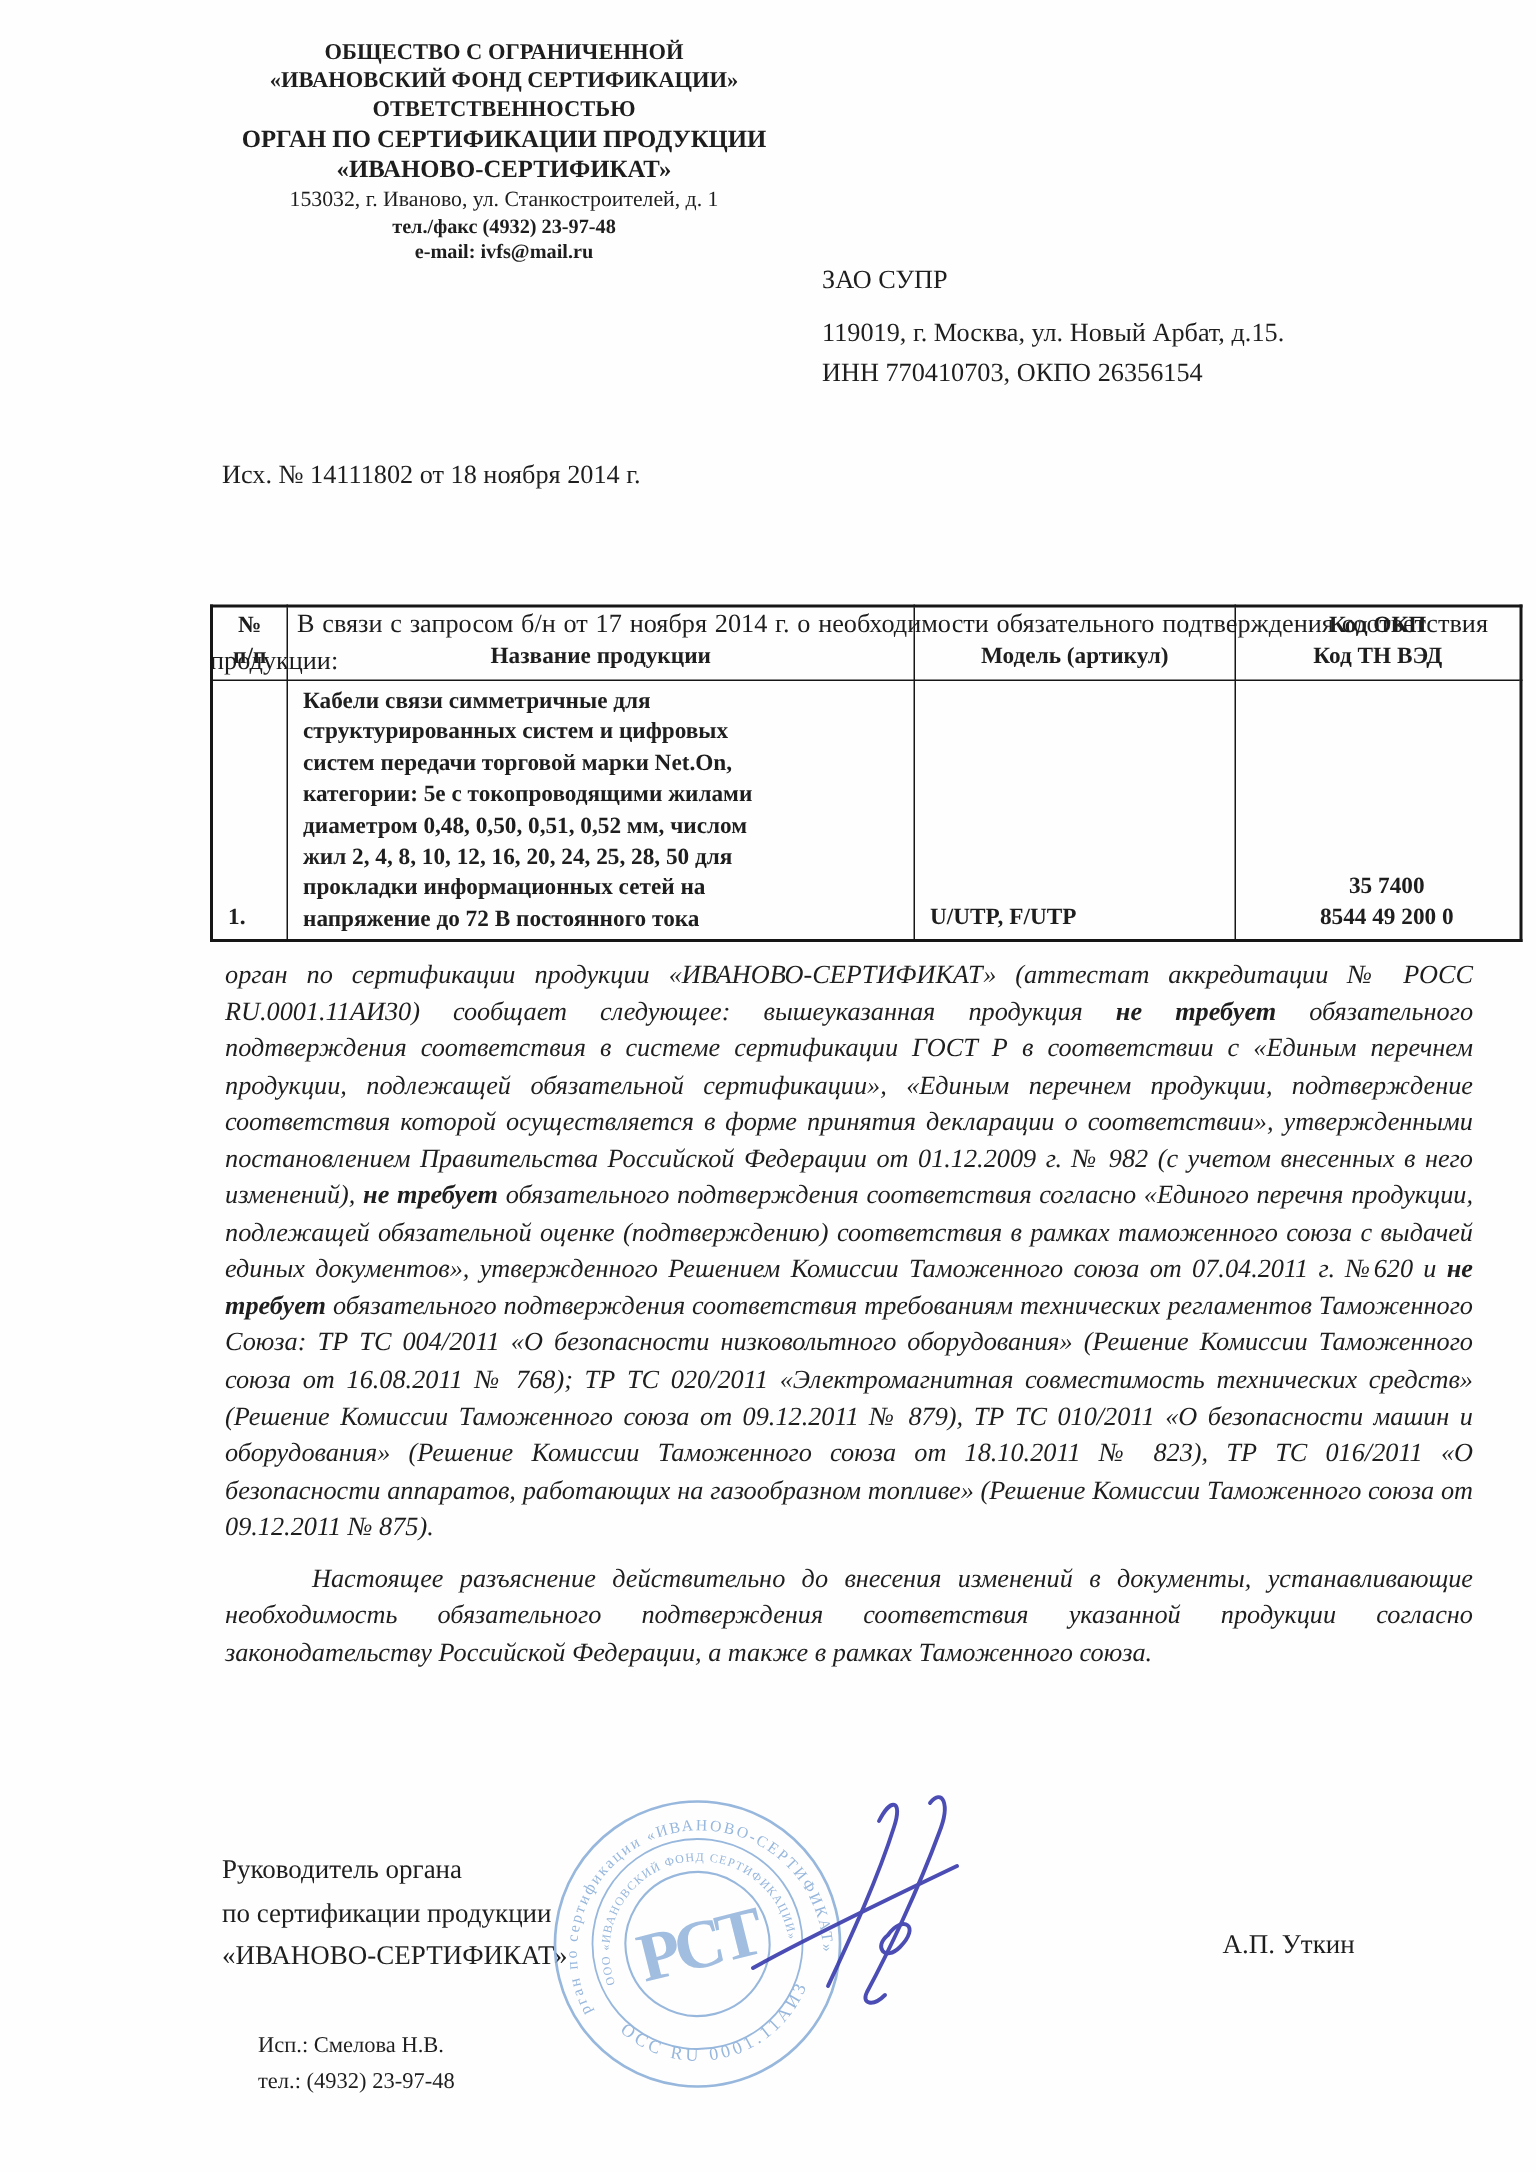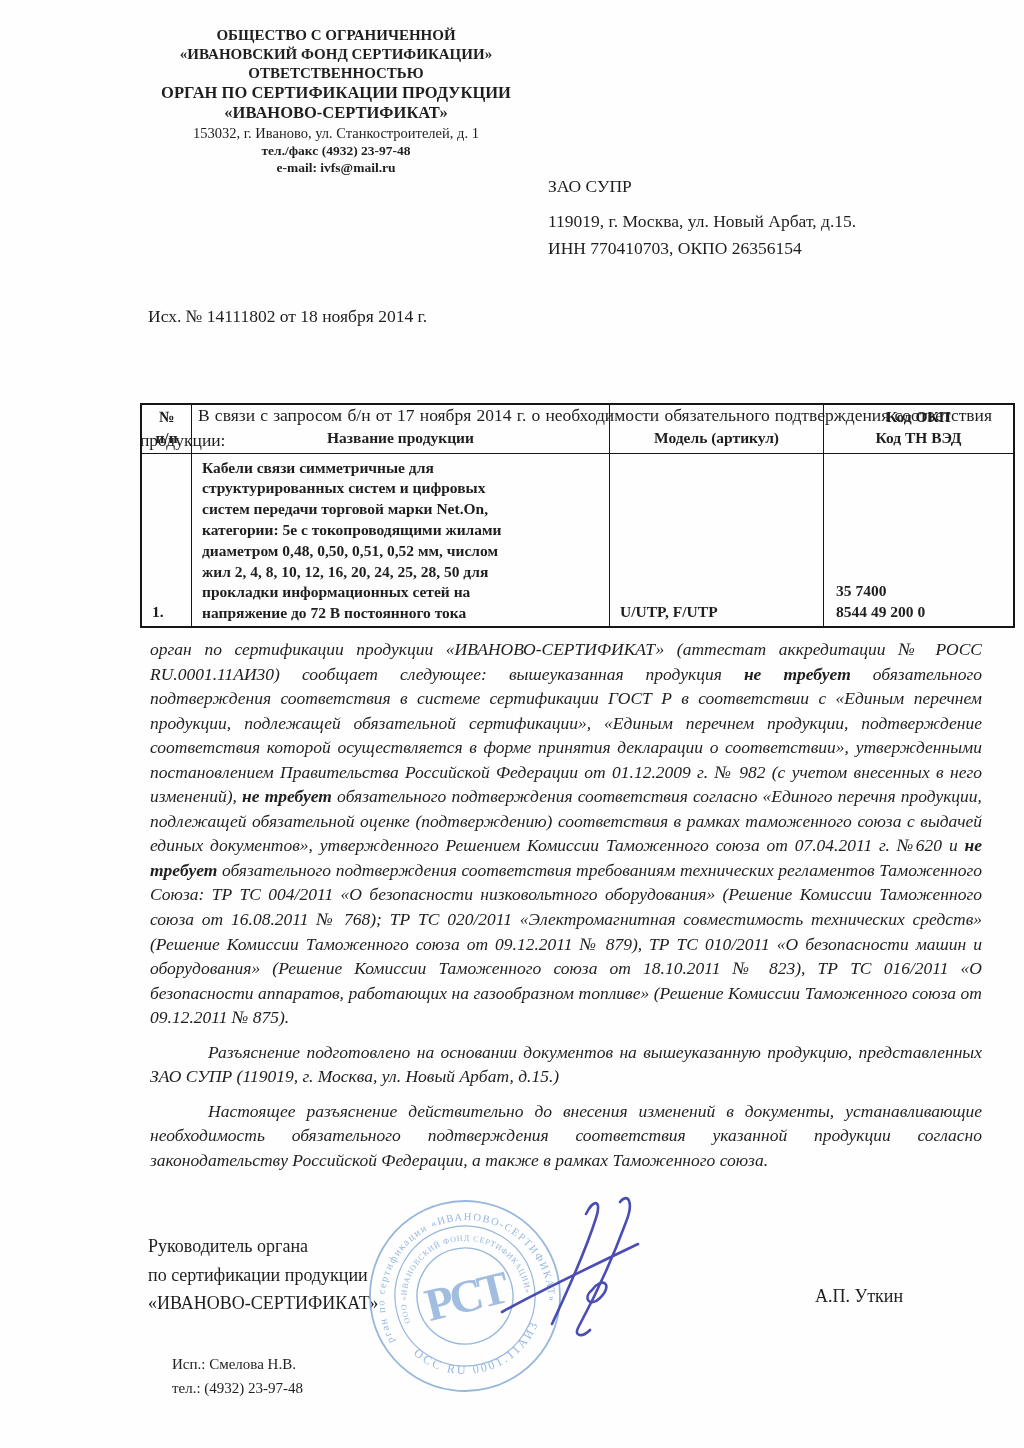--- a/index.html
+++ b/index.html
@@ -30,21 +30,21 @@
     border-collapse:collapse;table-layout:fixed;}
   table.prod td{border:1.6px solid #161616;font-weight:bold;
     font-size:15.5px;line-height:20.8px;overflow:hidden;}
   table.prod{border:2px solid #161616;}
   td.h{vertical-align:bottom;text-align:center;padding:2px 2px 4px 2px;font-size:16px;}
   td.c-num{width:45px;} td.c-name{width:413px;} td.c-model{width:209px;} td.c-code{width:185px;}
   tr.body-row td{height:168px;}
   td.b-num{vertical-align:bottom;text-align:left;padding:0 0 3px 10px;}
   td.b-name{vertical-align:top;padding:4px 6px 0 10px;}
   td.b-model{vertical-align:bottom;padding:0 0 3px 10px;}
-  td.b-code{vertical-align:bottom;padding:0 0 3px 12px;}
+  td.b-code{vertical-align:bottom;padding:0 0 3px 12px;text-align:center;}
   
   .mainbody{left:140px;top:627px;width:852px;font-size:17.5px;line-height:24.55px;text-align:justify;}
   .mainbody p{margin:10px;font-style:italic;}
   .mainbody p.ind{text-indent:58px;}
   
   .sig-title{left:148px;top:1232px;font-size:18px;line-height:28.6px;}
   .sig-name{left:815px;top:1286px;font-size:18px;}
   .footer{left:148px;top:1353px;font-size:15px;line-height:23.5px;margin-left:24px;}
   
   .stamp{left:352px;top:1190px;width:300px;height:224px;}
@@ -96,21 +96,20 @@
 напряжение до 72 В постоянного тока</td>
     <td class="b-model">U/UTP, F/UTP</td>
     <td class="b-code pre">35 7400
 8544 49 200 0</td>
   </tr>
 </tbody>
   </table>
 
 <div class="abs mainbody">
     <p class=""><span>орган по сертификации продукции «ИВАНОВО-СЕРТИФИКАТ» (аттестат аккредитации № РОСС RU.0001.11АИ30) сообщает следующее: вышеуказанная продукция </span><b>не требует</b><span> обязательного подтверждения соответствия в системе сертификации ГОСТ Р в соответствии с «Единым перечнем продукции, подлежащей обязательной сертификации», «Единым перечнем продукции, подтверждение соответствия которой осуществляется в форме принятия декларации о соответствии», утвержденными постановлением Правительства Российской Федерации от 01.12.2009 г.  № 982 (с учетом внесенных в него изменений), </span><b>не требует</b><span> обязательного подтверждения соответствия согласно «Единого перечня продукции, подлежащей обязательной оценке (подтверждению) соответствия в рамках таможенного союза с выдачей единых документов», утвержденного Решением Комиссии Таможенного союза от 07.04.2011 г. №620 и </span><b>не требует</b><span> обязательного подтверждения соответствия требованиям технических регламентов Таможенного Союза: ТР ТС 004/2011 «О безопасности низковольтного оборудования»  (Решение Комиссии Таможенного союза от 16.08.2011 № 768); ТР ТС 020/2011 «Электромагнитная совместимость технических средств» (Решение Комиссии Таможенного союза от 09.12.2011 № 879), ТР ТС 010/2011 «О безопасности машин и оборудования» (Решение Комиссии Таможенного союза от 18.10.2011 № 823), ТР ТС 016/2011 «О безопасности аппаратов, работающих на газообразном топливе» (Решение Комиссии Таможенного союза от 09.12.2011 № 875).</span></p>
-    <p class="ind"><span>Разъяснение подготовлено на основании документов на вышеуказанную продукцию, представленных ЗАО СУПР (119019, г. Москва, ул. Новый Арбат, д.15.)</span></p>
     <p class="ind"><span>Настоящее разъяснение действительно до внесения изменений в документы, устанавливающие необходимость обязательного подтверждения соответствия  указанной продукции согласно законодательству Российской Федерации, а также в рамках Таможенного союза.</span></p>
   </div>
 
 <div class="abs sig-title">
   <div>Руководитель органа</div>
   <div>по сертификации продукции</div>
   <div>«ИВАНОВО-СЕРТИФИКАТ»</div>
 </div>
 <div class="abs sig-name">А.П. Уткин</div>
 

